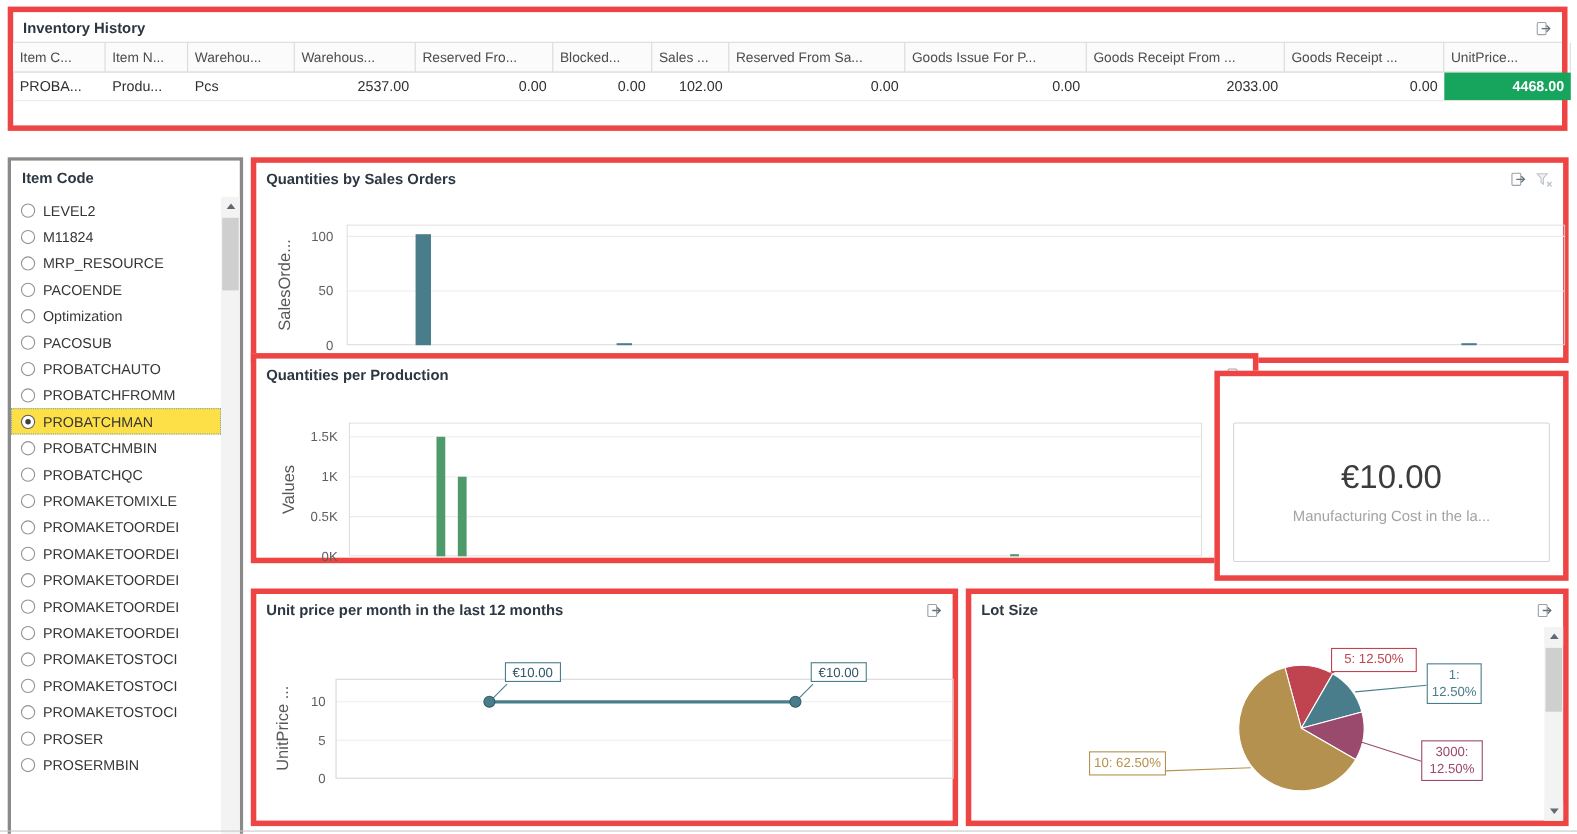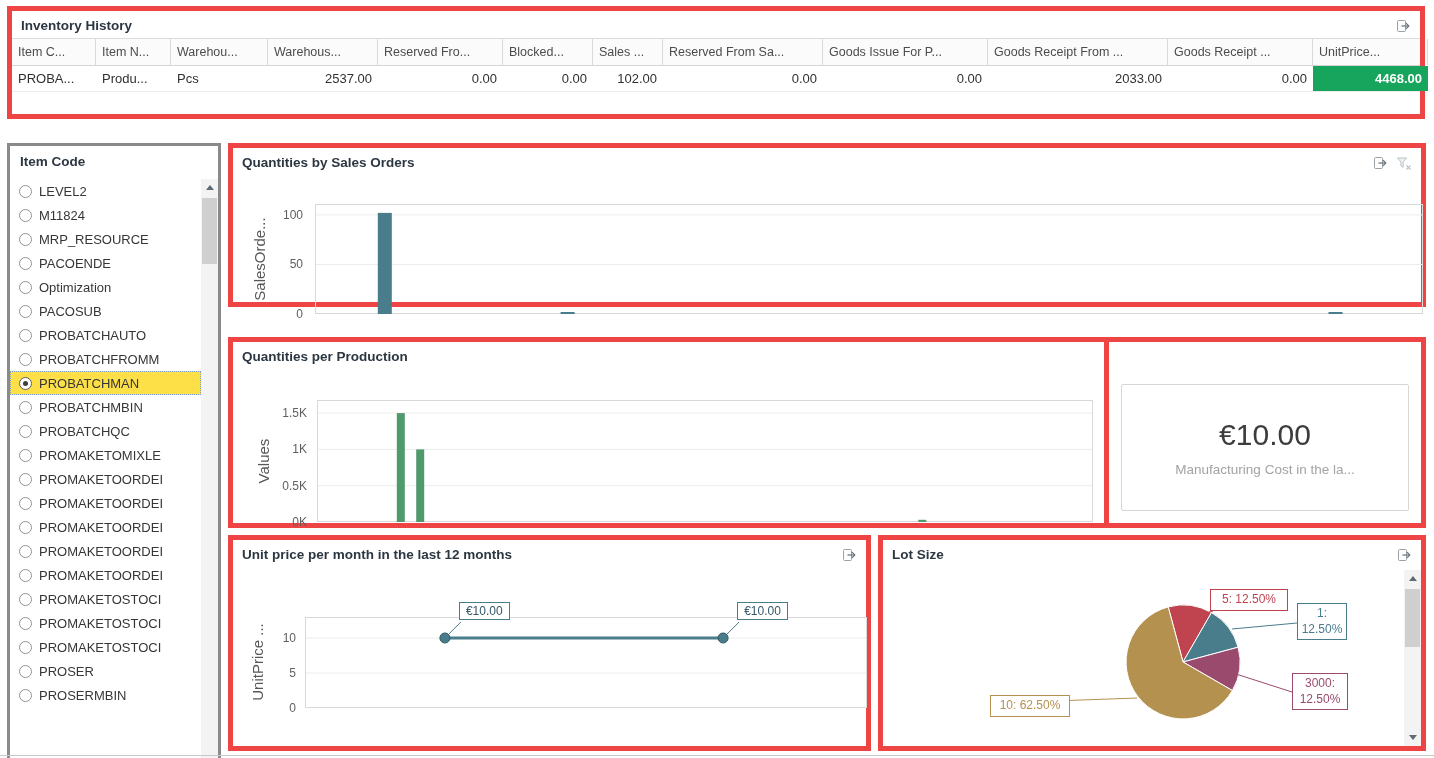--- a/index.html
+++ b/index.html
@@ -40,22 +40,22 @@
 .sb-btn.up{top:0}
 .sb-btn.down{bottom:0}
 .arr{width:0;height:0;border-left:4px solid transparent;border-right:4px solid transparent}
 .arr.up{border-bottom:5px solid #606a72}
 .arr.down{border-top:5px solid #606a72}
 .sb-thumb{position:absolute;left:1px;right:1px;background:#cfcfcf}
 #p-items .sb-thumb{top:19px;height:66px}
 #p-lot .sb-thumb{top:19px;height:58px}
 
 
-#p-sales{left:228px;top:143px;width:1198px;height:164px}
-#p-prod{left:228px;top:337px;width:916px;height:191px}
+#p-sales{left:228px;top:143px;width:1198px;height:187px}
+#p-prod{left:228px;top:321px;width:916px;height:191px}
 #p-avg{left:1104px;top:337px;width:322px;height:191px}
 #p-unit{left:228px;top:535px;width:643px;height:216px}
 #p-lot{left:878px;top:535px;width:548px;height:216px}
 
 svg.plot{position:absolute}
 #p-sales svg.plot{left:82px;top:56px}
 #p-prod svg.plot{left:84px;top:58px}
 #p-unit svg.plot{left:72px;top:77px;overflow:visible}
 .ticks{position:absolute}
 #p-sales .ticks{left:40px;top:56px;width:34px;height:110px}
@@ -73,21 +73,21 @@
 .avg-card{position:absolute;left:12px;top:42px;right:12px;bottom:12px;border:1px solid #d6d6d6;border-radius:2px;display:flex;flex-direction:column;align-items:center;justify-content:center;gap:10px;overflow:hidden}
 .avg-value{font-size:30px;color:#3c3c3c}
 .avg-sub{font-size:13.5px;color:#a3a3a3;white-space:nowrap}
 
 
 .lot-svg{position:absolute;left:0;top:30px}
 .pie-lbl{position:absolute;border:1px solid;background:#fff;font-size:12px;line-height:1.3;text-align:center;padding:2px 3px}
 #lbl-5{left:327px;top:49px;width:78px}
 #lbl-1{left:414px;top:63px;width:50px}
 #lbl-3000{left:409px;top:133px;width:56px}
-#lbl-10{left:107px;top:155px;width:80px}
+#lbl-10{left:107px;top:143px;width:70px}
 
 .bottom-line{position:absolute;left:0;bottom:2px;width:1434px;height:1px;background:#c9c9c9}
 </style>
 </head>
 <body>
 
 <section id="p-inv" class="panel">
   <div class="panel-header">
     <span class="panel-title">Inventory History</span>
     <span class="hdr-icons">

